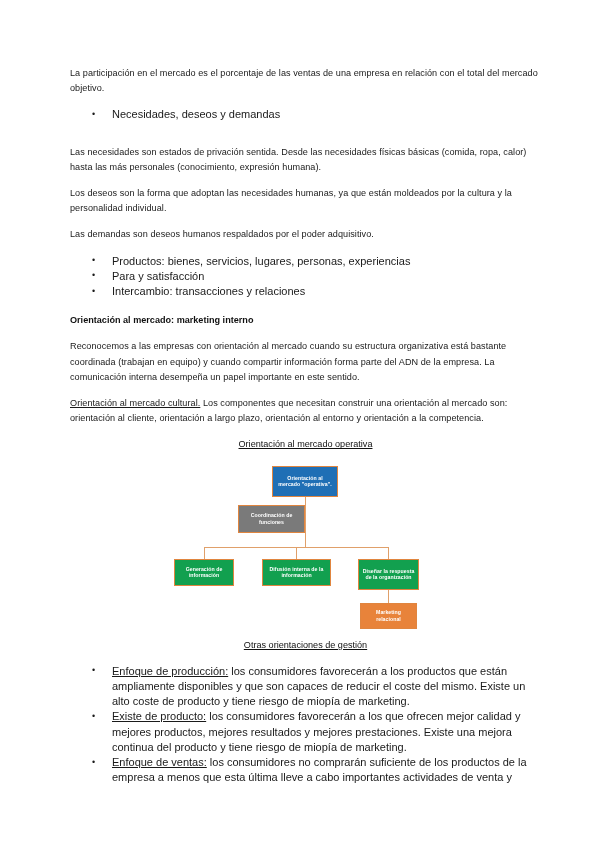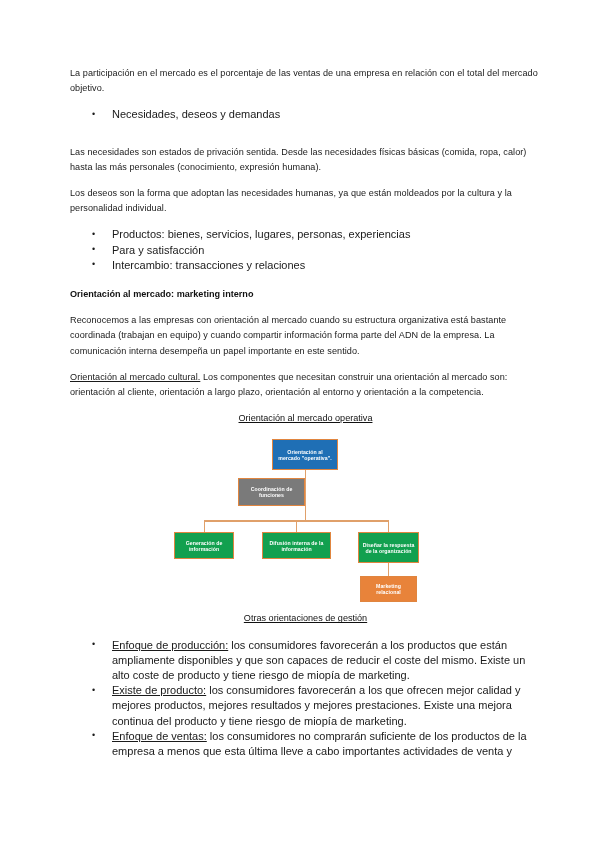--- a/index.html
+++ b/index.html
@@ -120,20 +120,21 @@
 
   <ul class="bullets">
     <li>Necesidades, deseos y demandas</li>
   </ul>
   <div style="height:11px"></div>
 
   <p class="para">Las necesidades son estados de privación sentida. Desde las necesidades físicas básicas (comida, ropa, calor) hasta las más personales (conocimiento, expresión humana).</p>
 
   <p class="para">Los deseos son la forma que adoptan las necesidades humanas, ya que están moldeados por la cultura y la personalidad individual.</p>
 
+  <p class="para">Las demandas son deseos humanos respaldados por el poder adquisitivo.</p>
 
   <ul class="bullets">
     <li>Productos: bienes, servicios, lugares, personas, experiencias</li>
     <li>Para y satisfacción</li>
     <li>Intercambio: transacciones y relaciones</li>
   </ul>
   <div style="height:3px"></div>
 
   <p class="heading">Orientación al mercado: marketing interno</p>
 

